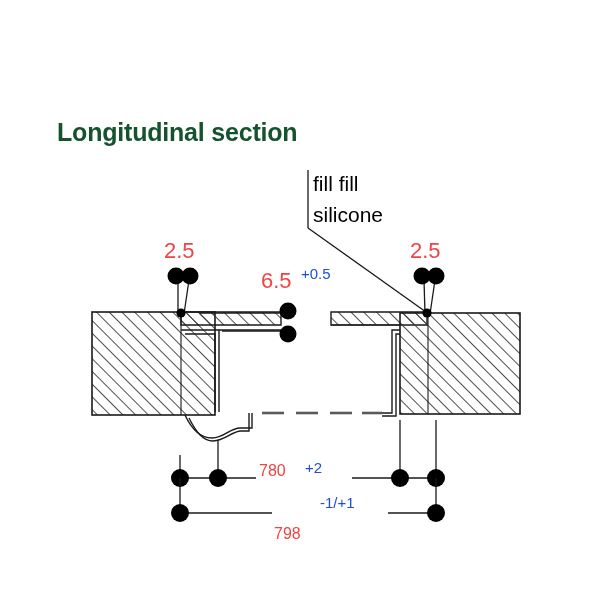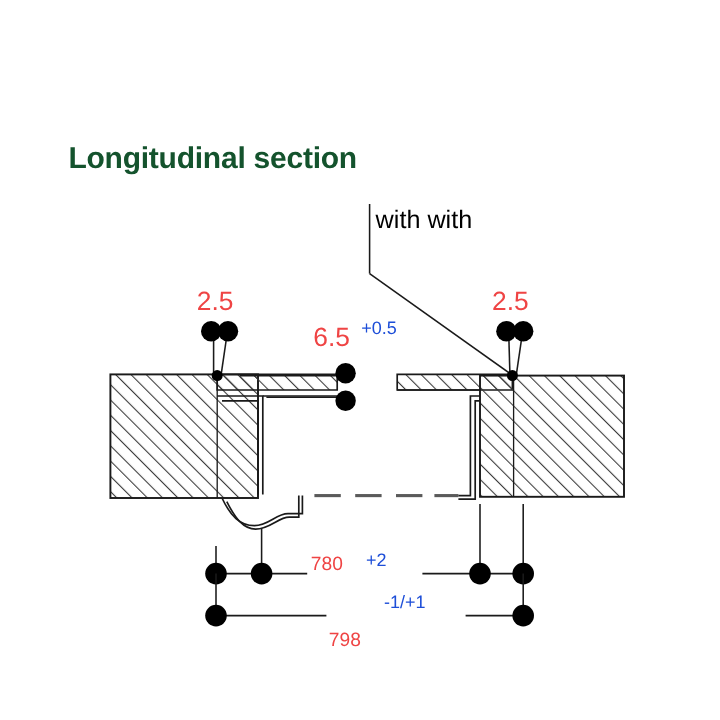--- a/index.html
+++ b/index.html
@@ -163,22 +163,23 @@
       <line x1="436" y1="478" x2="436" y2="513" stroke="#1a1a1a" stroke-width="1.3"></line>
       <line x1="180" y1="513" x2="272" y2="513" stroke="#1a1a1a" stroke-width="1.6"></line>
       <line x1="388" y1="513" x2="436" y2="513" stroke="#1a1a1a" stroke-width="1.6"></line>
       <circle cx="180" cy="513" r="9" fill="#000000"></circle>
       <circle cx="436" cy="513" r="9" fill="#000000"></circle>
     </g>
   </svg>
 
   <div class="title-text">Longitudinal section</div>
 
-  <div class="note-text" style="left:313px; top:172px;">with with</div>
+  <div class="note-text" style="left:313px; top:172px;">fill fill</div>
 
+  <div class="note-text" style="left:313px; top:203px;">silicone</div>
 
   <div class="dim-text" style="left:164px; top:238px;">2.5</div>
 
   <div class="dim-text" style="left:410px; top:238px;">2.5</div>
 
   <div class="dim-text" style="left:261px; top:268px;">6.5</div>
 
   <div class="tol-text" style="left:301px; top:265px;">+0.5</div>
 
   <div class="dim-text big" style="left:259px; top:462px;">780</div>

